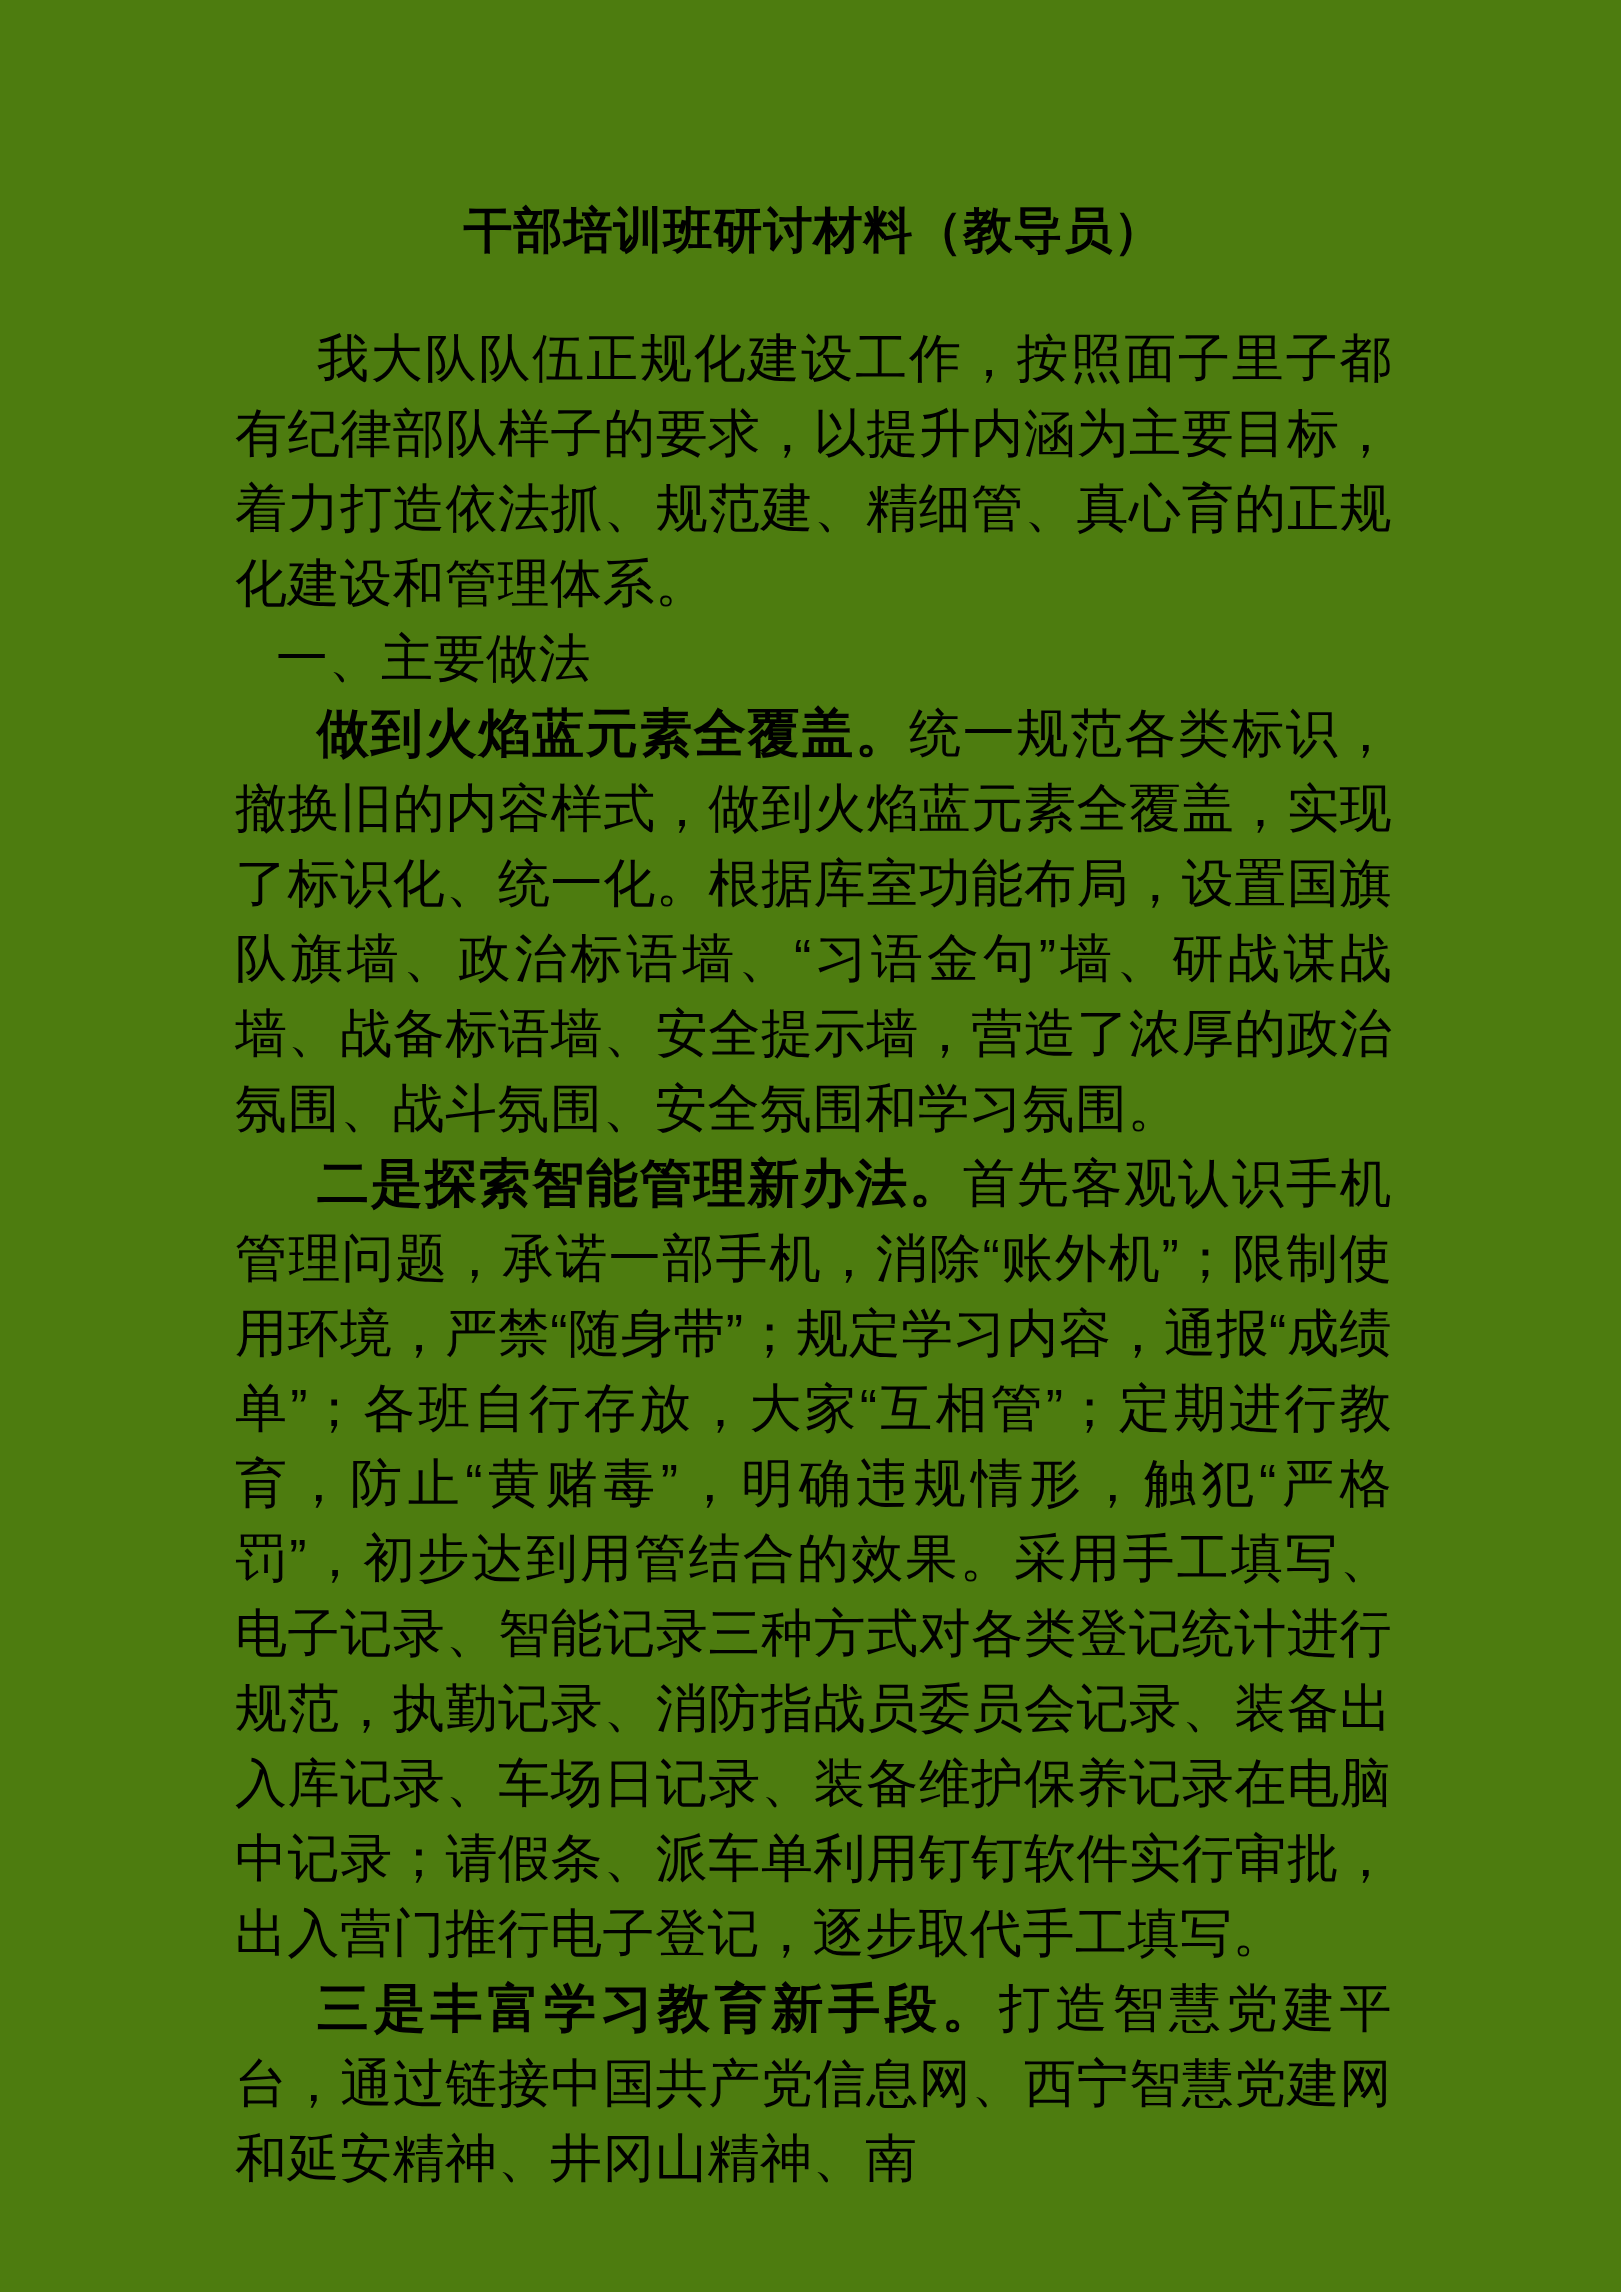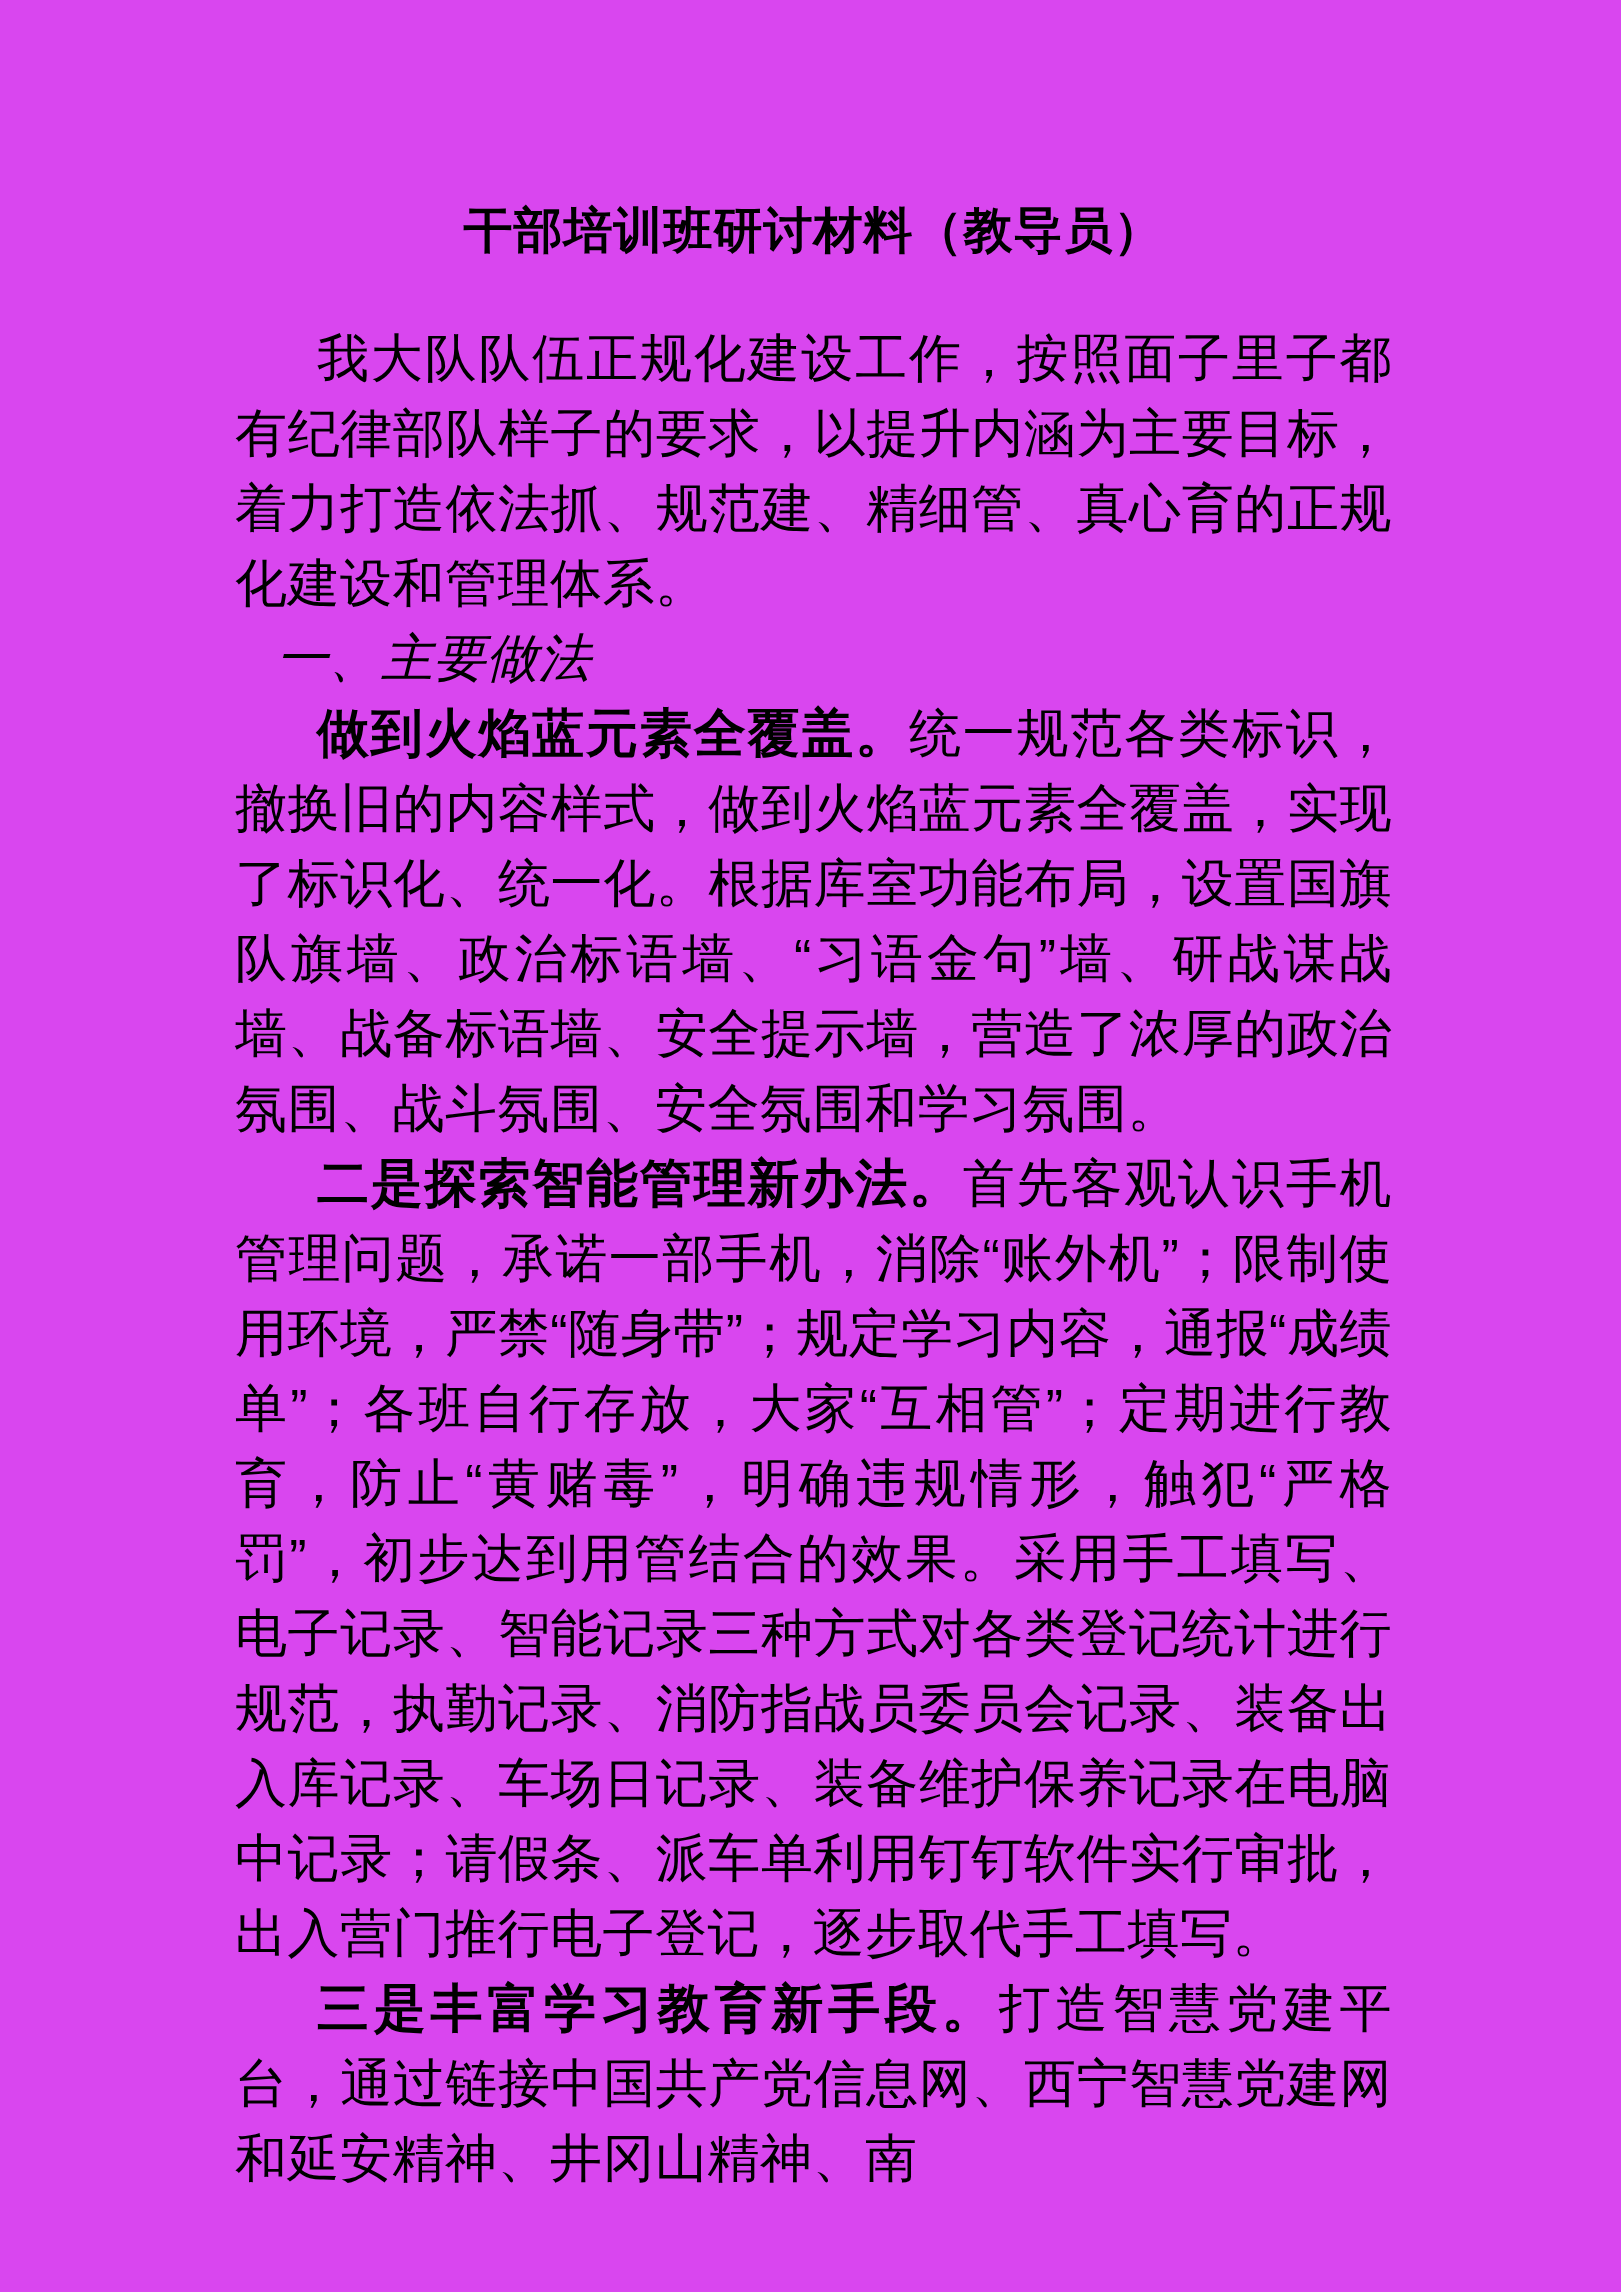--- a/index.html
+++ b/index.html
@@ -13,21 +13,21 @@
     font-family: "Liberation Sans", sans-serif;
     color: #000000;
     -webkit-font-smoothing: antialiased;
   }
   .page {
     position: relative;
     width: 1621px;
     height: 2293px;
     box-sizing: border-box;
     padding: 4px;
-    background: #d946ef;
+    background: #4d7c0f;
     overflow: hidden;
   }
   .content {
     position: absolute;
     left: 235px;
     top: 0;
     width: 1157px;
   }
   .doc-title {
     margin: 0;
@@ -55,21 +55,20 @@
     text-indent: 82px;
   }
   p.indent1 {
     text-indent: 41px;
   }
   .lead {
     font-weight: 700;
   }
   .section-head {
     font-weight: 400;
-    font-style: italic;
   }
 </style>
 </head>
 <body>
 
 <div class="page">
   <div class="content">
 
     <h1 class="doc-title">干部培训班研讨材料（教导员）</h1>
 

